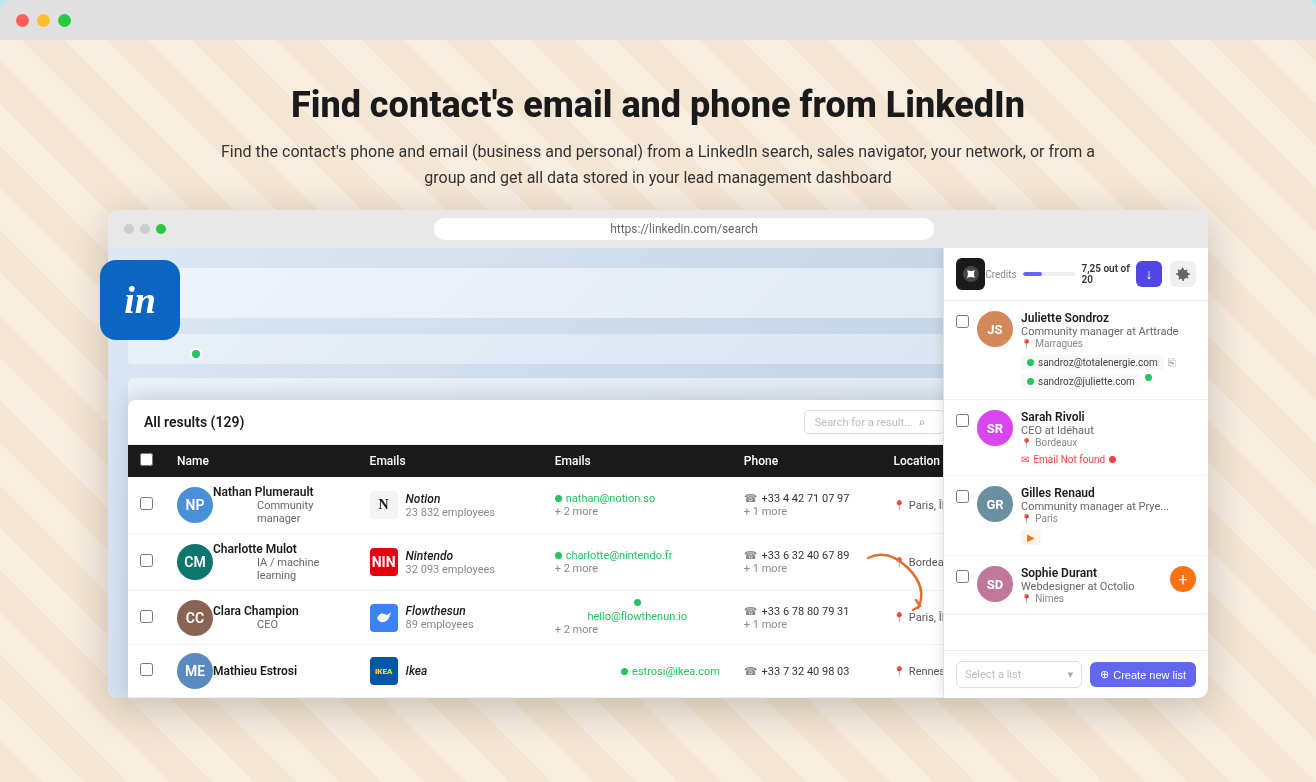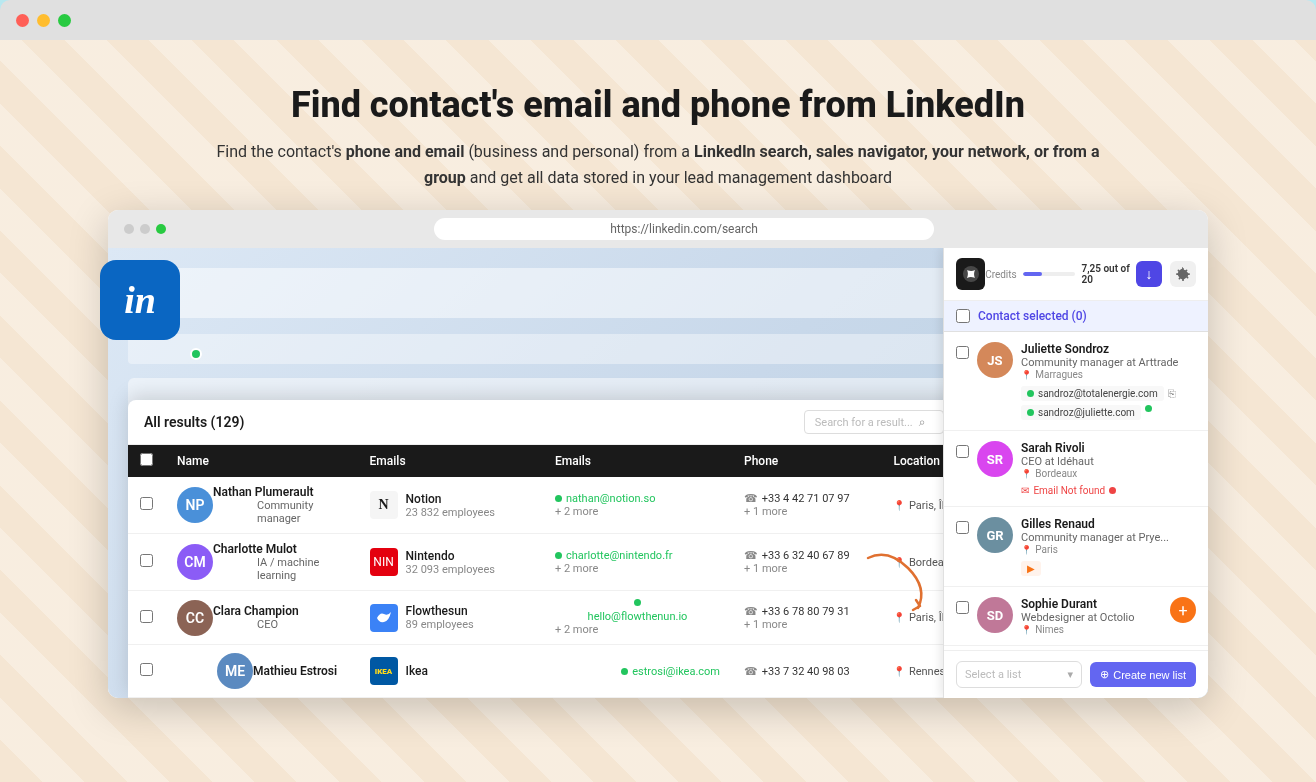--- a/index.html
+++ b/index.html
@@ -45,21 +45,21 @@
       line-height: 1.2;
       margin-top: 14px;
     }
     .subtitle {
       font-size: 16px;
       color: #333;
       line-height: 1.6;
       max-width: 900px;
       margin: 0 auto;
     }
-    .subtitle strong { font-weight: 700; }
+    .subtitle strong { font-weight: 400; }
 
     
     .linkedin-logo {
       position: absolute;
       left: 100px;
       top: 220px;
       width: 80px;
       height: 80px;
       background: #0a66c2;
       border-radius: 16px;
@@ -238,21 +238,21 @@
       border-radius: 4px;
       display: flex;
       align-items: center;
       justify-content: center;
       font-size: 10px;
       font-weight: 700;
       color: white;
       flex-shrink: 0;
     }
 
-    .company-name { font-size: 12px; color: #1a1a1a; font-weight: 500; }
+    .company-name { font-size: 12px; color: #1a1a1a; font-weight: 500; font-style: italic; }
     .company-employees { font-size: 11px; color: #888; }
 
     .email-link { color: #22c55e; font-size: 11px; text-decoration: none; }
     .more-link { font-size: 11px; color: #888; }
     .phone-num { font-size: 11px; color: #333; }
     .location-text { font-size: 11px; color: #555; }
 
     
     .extension-panel {
       width: 265px;
@@ -582,31 +582,31 @@
         <span class="location-text">Paris, Île-de-France</span>
       </div>
     </td>
   </tr>
               <tr>
     <td class="col-check">
       <input type="checkbox" style="">
     </td>
     <td class="col-name">
       <div class="person-info">
-        <div class="avatar" style="background:#8b5cf6;">CM</div>
+        <div class="avatar" style="background:#0f766e;">CM</div>
         <div>
           <div class="person-name">Charlotte Mulot</div>
           <div class="person-title">IA / machine learning</div>
         </div>
       </div>
     </td>
     <td class="col-company">
       <div class="company-info">
         <div class="company-logo" style="background:#e4000f;">
-                      <span style="color:white;font-size:12px;font-weight:400;text-align:right;">NIN</span>
+                      <span style="color:white;font-size:14px;font-weight:700;text-align:right;">NIN</span>
                     </div>
         <div>
           <div class="company-name">Nintendo</div>
           <div class="company-employees">32 093 employees</div>
         </div>
       </div>
     </td>
     <td class="col-emails">
       <div style="display:flex;align-items:center;gap:4px;">
         <span class="dot-green"></span>
@@ -674,21 +674,21 @@
         <span class="location-text">Paris, Île-de-France</span>
       </div>
     </td>
   </tr>
               <tr>
     <td class="col-check">
       <input type="checkbox" style="">
     </td>
     <td class="col-name">
       <div class="person-info">
-        <div class="avatar" style="background:#5b8ac0;margin-left:40px;">ME</div>
+        <div class="avatar" style="background:#5b8ac0;">ME</div>
         <div>
           <div class="person-name">Mathieu Estrosi</div>
           <div class="person-title"></div>
         </div>
       </div>
     </td>
     <td class="col-company">
       <div class="company-info">
         <div class="company-logo" style="background:#0058a3;">
                       <span style="color:#ffda1a;font-size:8px;font-weight:900;">IKEA</span>
@@ -744,24 +744,20 @@
             <div class="ext-icon-btn ext-icon-blue">↓</div>
             <div class="ext-icon-btn ext-icon-gray">
               <svg width="14" height="14" viewBox="0 0 16 16" fill="#666">
                 <circle cx="8" cy="8" r="2.5"></circle>
                 <path d="M8 1a1 1 0 011 1v1.1a5 5 0 011.7.7l.8-.8a1 1 0 011.4 1.4l-.8.8A5 5 0 0113.9 7H15a1 1 0 010 2h-1.1a5 5 0 01-.7 1.7l.8.8a1 1 0 01-1.4 1.4l-.8-.8A5 5 0 019 13.9V15a1 1 0 01-2 0v-1.1a5 5 0 01-1.7-.7l-.8.8a1 1 0 01-1.4-1.4l.8-.8A5 5 0 012.1 9H1a1 1 0 010-2h1.1a5 5 0 01.7-1.7l-.8-.8a1 1 0 011.4-1.4l.8.8A5 5 0 017 2.1V1a1 1 0 011-1z" fill-rule="evenodd"></path>
               </svg>
             </div>
           </div>
         </div>
 
-        <div class="contact-selected-bar">
-          <input type="checkbox" style="">
-          <span class="contact-selected-text">Contact selected (0)</span>
-        </div>
 
         <div class="ext-contacts" id="ext-contacts-list">
         <div class="ext-contact-item">
     <input type="checkbox" style="">
     <div class="ext-avatar" style="background:#d4885a;">JS</div>
     <div class="ext-person-info">
       <div class="ext-name">Juliette Sondroz</div>
       <div class="ext-role">Community manager at Arttrade</div>
       <div class="ext-location">
         <span style="font-size:9px;">📍</span>

